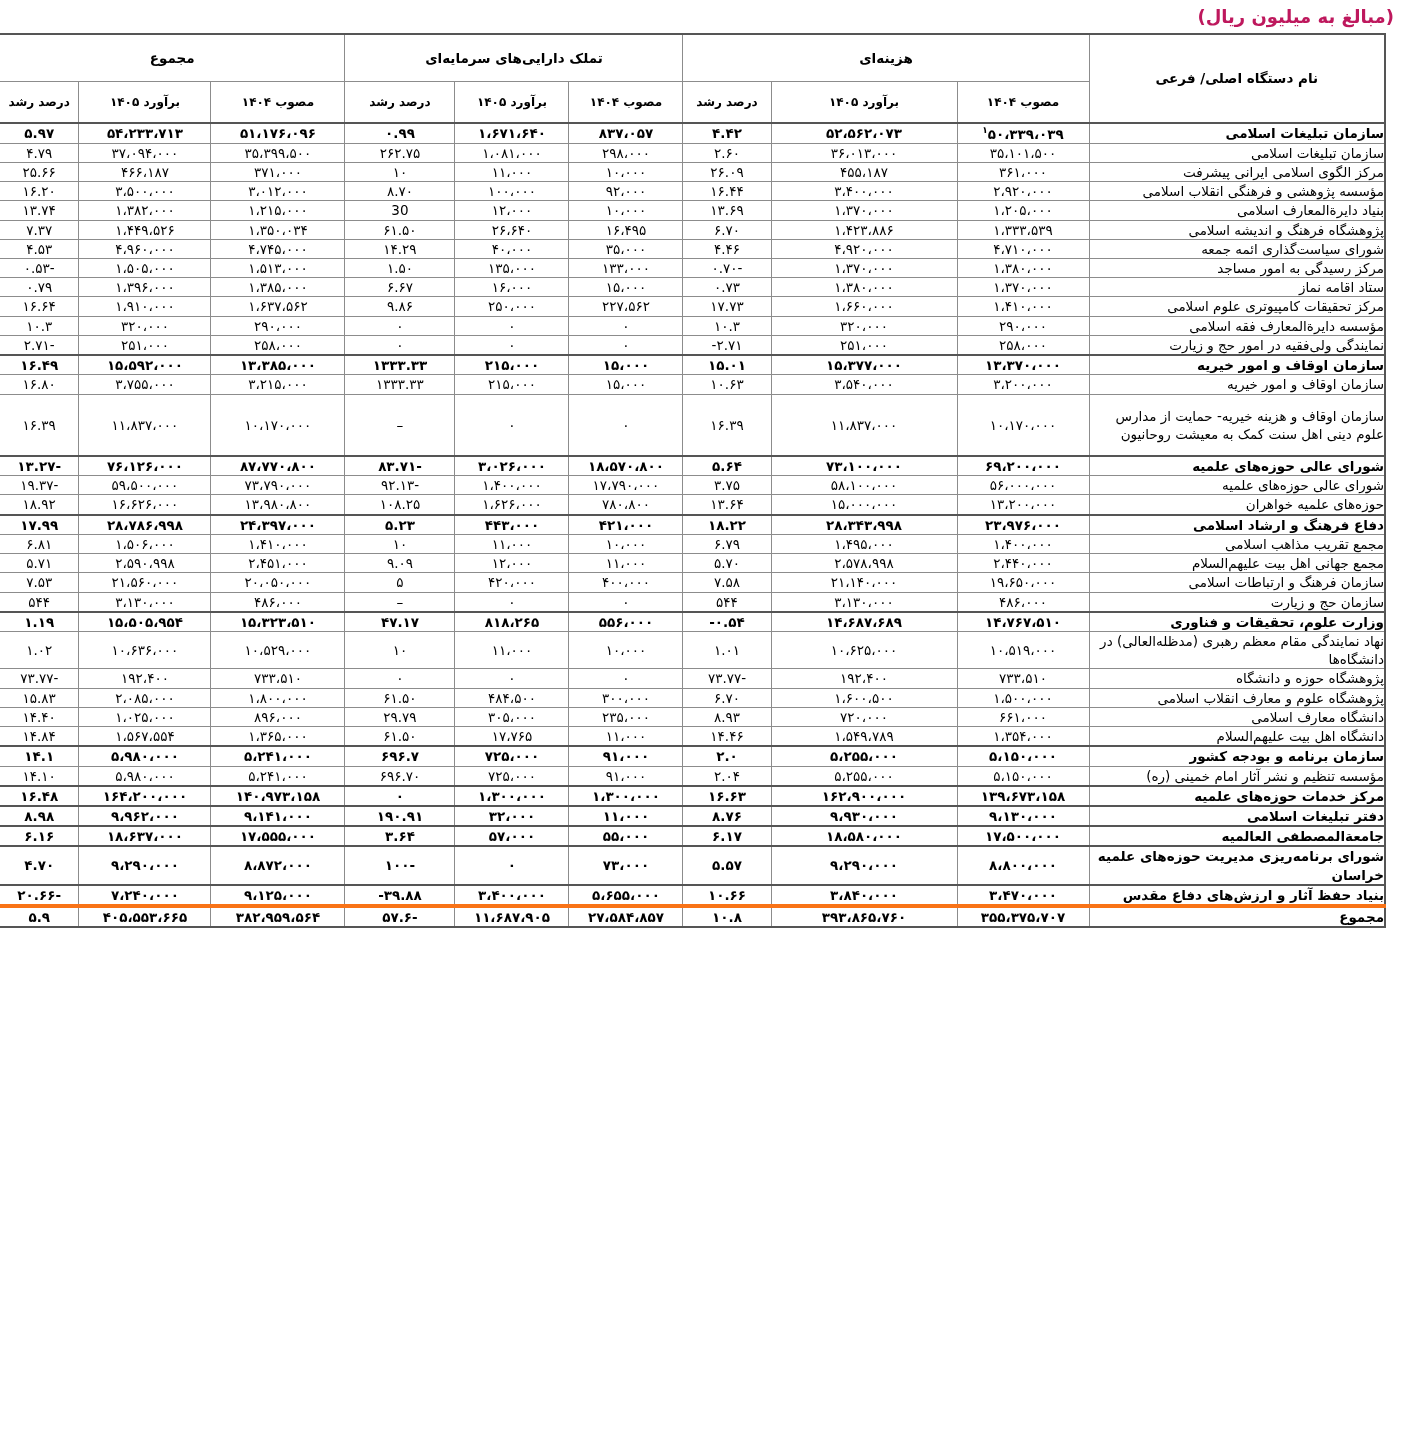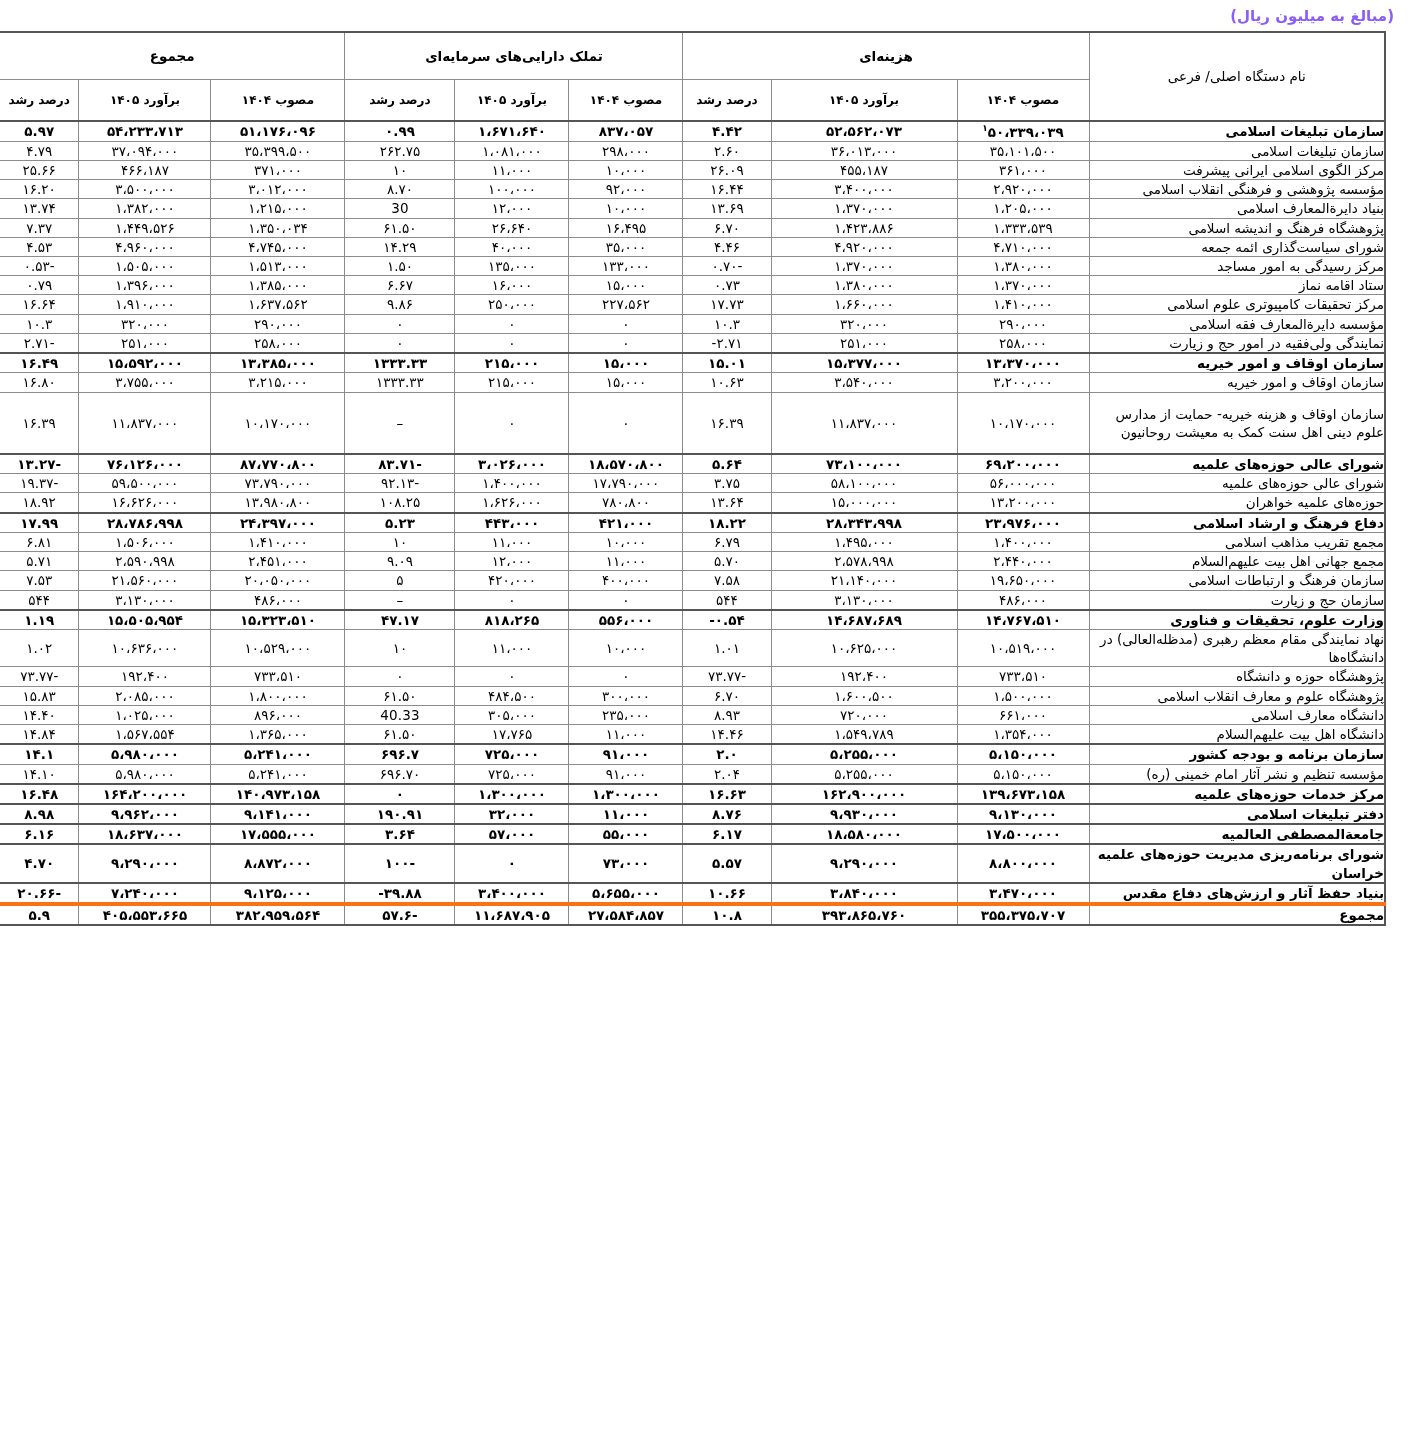--- a/index.html
+++ b/index.html
@@ -21,23 +21,23 @@
     height: 1444px;
     box-sizing: border-box;
     padding: 0;
   }
   .caption-row {
     padding: 6px 30px 6px 0;
     text-align: right;
     direction: rtl;
   }
   .caption-text {
-    font-size: 15px;
+    font-size: 18px;
     font-weight: 600;
-    color: #8b5cf6;
+    color: #be185d;
     letter-spacing: 0;
     margin-left: 40px;
   }
   .table-wrap {
     margin: 0 38px 0 0;
     width: 1386px;
   }
   table.budget {
     border-collapse: collapse;
     width: 1386px;
@@ -67,21 +67,21 @@
   }
   thead tr.group-row th {
     height: 46px;
   }
   thead tr.sub-row th {
     height: 40px;
     font-size: 12px;
   }
   th.name-head {
     font-size: 15px;
-    font-weight: 400;
+    font-weight: 700;
   }
   td.num {
     text-align: center;
     padding: 7px 2px;
     font-size: 13.5px;
     white-space: nowrap;
     letter-spacing: 0.2px;
   }
   td.name {
     text-align: right;
@@ -489,21 +489,21 @@
             <td class="num">۲،۰۸۵،۰۰۰</td>
             <td class="num">۱۵.۸۳</td>
           </tr>
           <tr>
             <td class="name">دانشگاه معارف اسلامی</td>
             <td class="num">۶۶۱،۰۰۰</td>
             <td class="num">۷۲۰،۰۰۰</td>
             <td class="num">۸.۹۳</td>
             <td class="num">۲۳۵،۰۰۰</td>
             <td class="num">۳۰۵،۰۰۰</td>
-            <td class="num">40.33</td>
+            <td class="num">۲۹.۷۹</td>
             <td class="num">۸۹۶،۰۰۰</td>
             <td class="num">۱،۰۲۵،۰۰۰</td>
             <td class="num">۱۴.۴۰</td>
           </tr>
           <tr>
             <td class="name">دانشگاه اهل بیت علیهم‌السلام</td>
             <td class="num">۱،۳۵۴،۰۰۰</td>
             <td class="num">۱،۵۴۹،۷۸۹</td>
             <td class="num">۱۴.۴۶</td>
             <td class="num">۱۱،۰۰۰</td>

